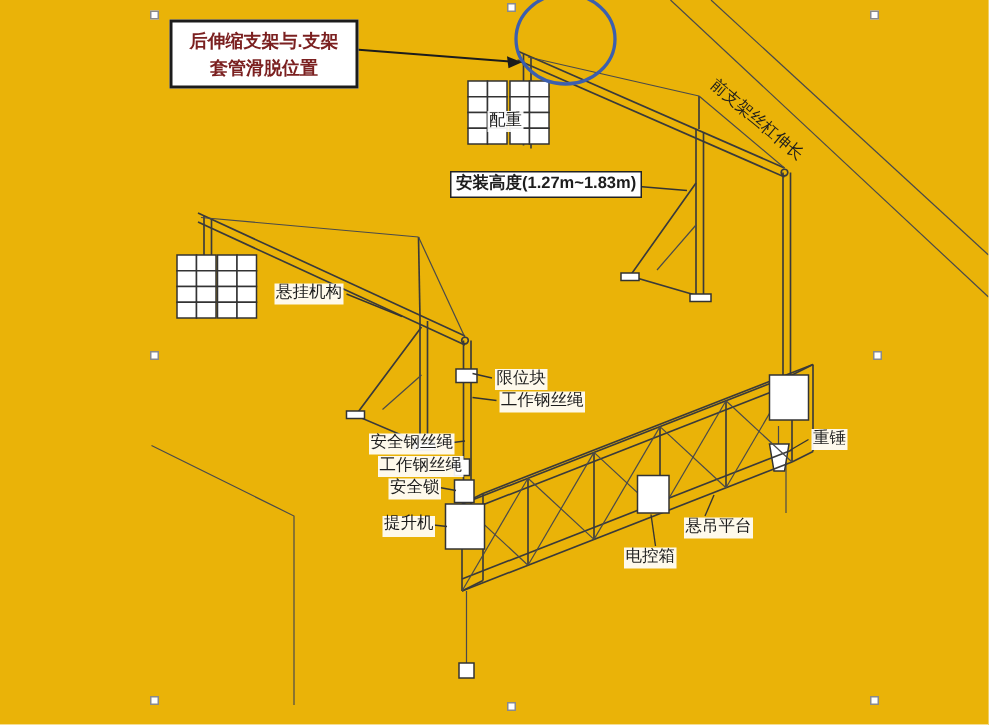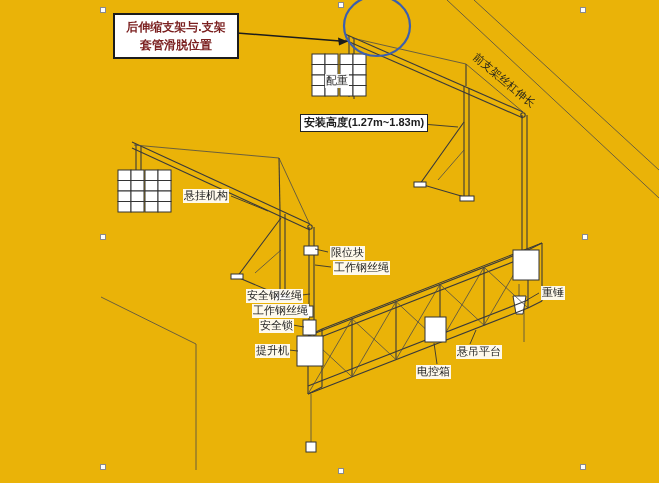--- a/index.html
+++ b/index.html
@@ -184,21 +184,21 @@
 
   <div class="lbl" style="left:325px;top:74px;text-align:center;">配重</div>
   <div class="lbl lbl-rot" style="left:478px;top:50px;">前支架丝杠伸长</div>
   <div class="lbl lbl-boxed" style="left:300px;top:114px;font-weight:bold;">安装高度(1.27m~1.83m)</div>
   <div class="lbl" style="left:183px;top:189px;">悬挂机构</div>
   <div class="lbl" style="left:330px;top:246px;">限位块</div>
   <div class="lbl" style="left:333px;top:261px;text-align:center;">工作钢丝绳</div>
   <div class="lbl" style="left:246px;top:289px;text-align:right;">安全钢丝绳</div>
   <div class="lbl" style="left:252px;top:304px;">工作钢丝绳</div>
   <div class="lbl" style="left:259px;top:319px;">安全锁</div>
-  <div class="lbl" style="left:255px;top:344px;">提升机</div>
+  <div class="lbl" style="left:255px;top:344px;font-family:Liberation Mono, monospace;">提升机</div>
   <div class="lbl" style="left:416px;top:365px;">电控箱</div>
   <div class="lbl" style="left:456px;top:345px;">悬吊平台</div>
   <div class="lbl" style="left:541px;top:286px;">重锤</div>
 
   <div class="handle" style="left:100px;top:7px;"></div>
   <div class="handle" style="left:338px;top:2px;"></div>
   <div class="handle" style="left:580px;top:7px;"></div>
   <div class="handle" style="left:100px;top:234px;"></div>
   <div class="handle" style="left:582px;top:234px;"></div>
   <div class="handle" style="left:100px;top:464px;"></div>

